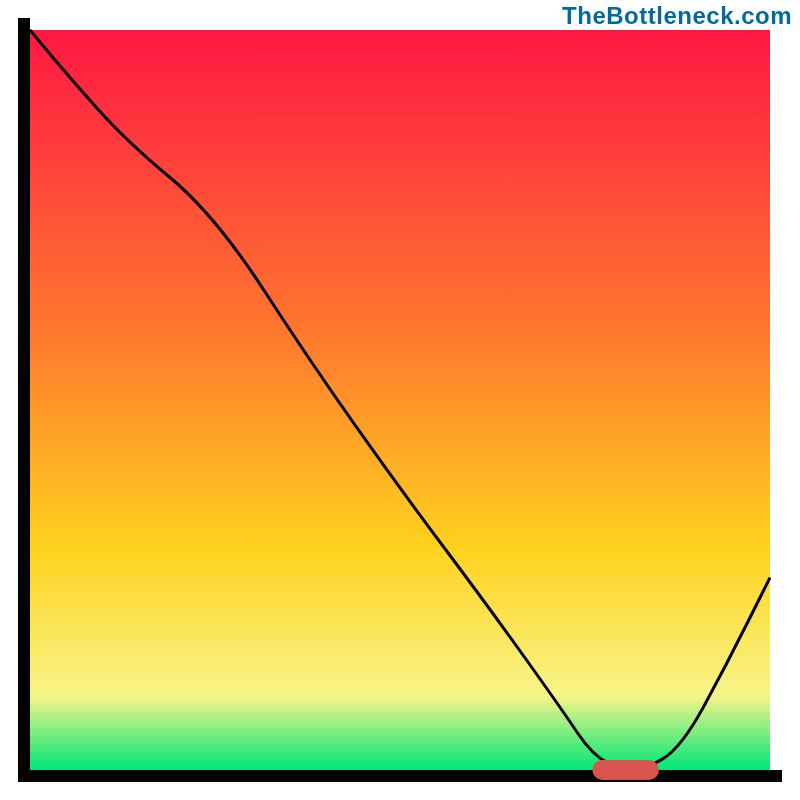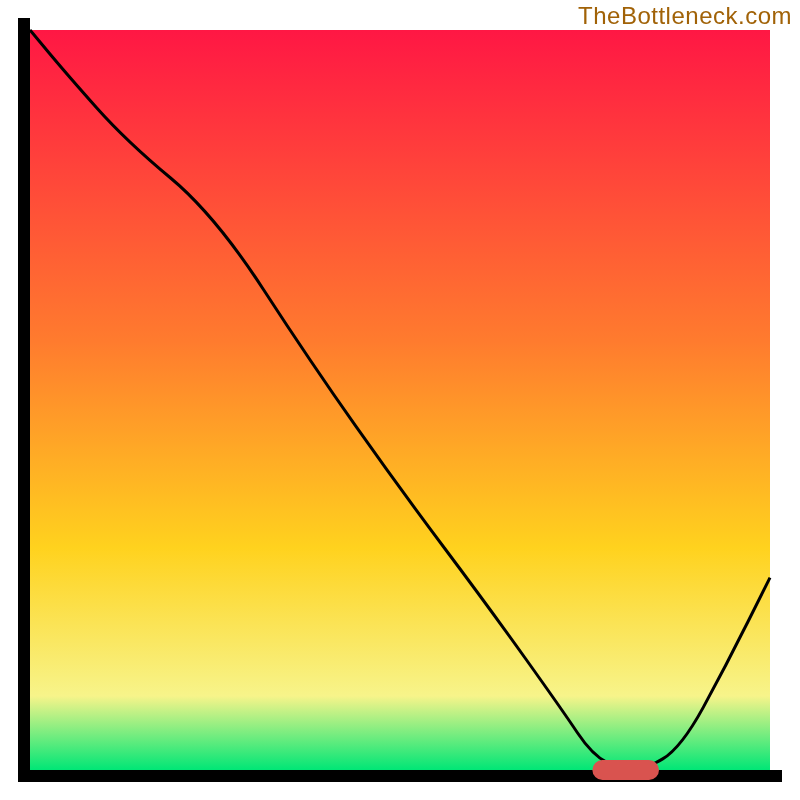--- a/index.html
+++ b/index.html
@@ -13,22 +13,22 @@
   .chart-container {
     position: relative;
     width: 800px;
     height: 800px;
   }
   .watermark {
     position: absolute;
     top: 2px;
     right: 8px;
     font-size: 24px;
-    font-weight: 400;
-    color: #a16207;
+    font-weight: 700;
+    color: #0369a1;
     letter-spacing: 0.5px;
     z-index: 10;
   }
   svg.chart-svg {
     position: absolute;
     top: 0;
     left: 0;
   }
 </style>
 </head>

